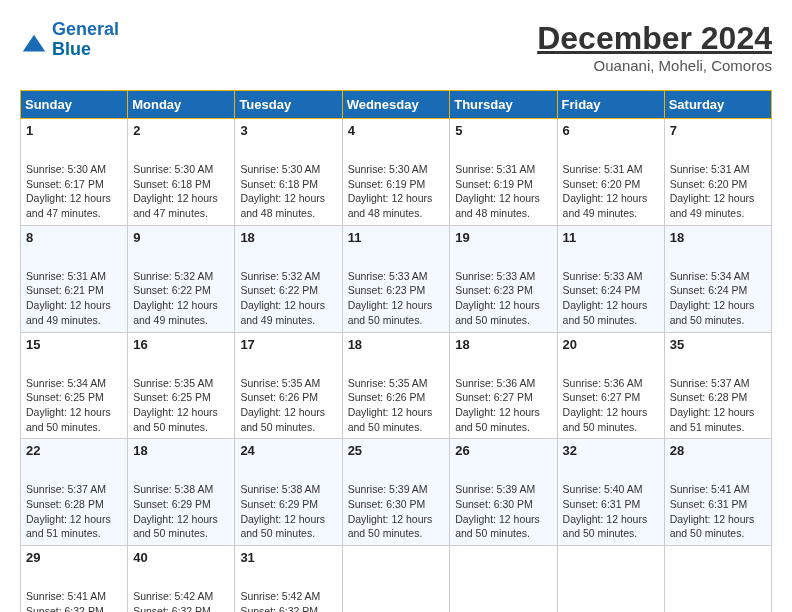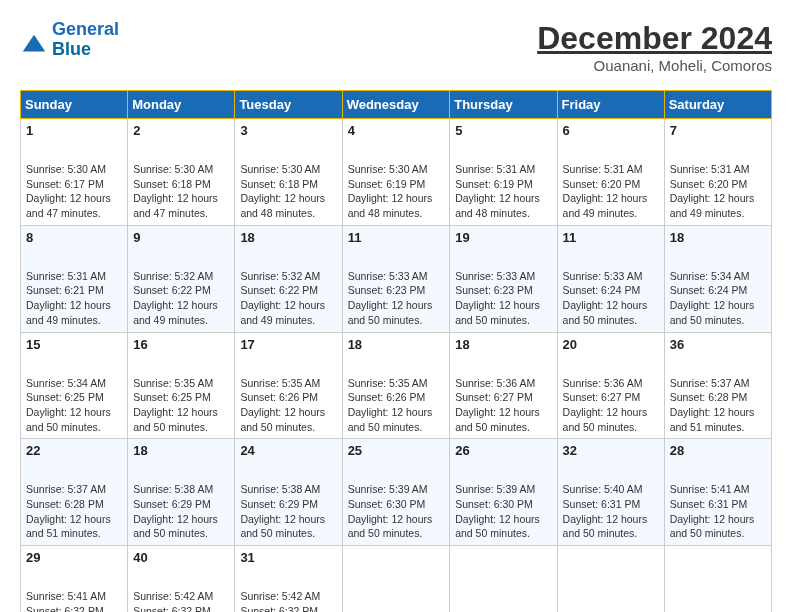--- a/index.html
+++ b/index.html
@@ -279,21 +279,21 @@
       </td>
         <td>
         <span class="day-number">20</span>
         <div class="day-info">
           Sunrise: 5:36 AM<br>
           Sunset: 6:27 PM<br>
           Daylight: 12 hours and 50 minutes.
         </div>
       </td>
         <td>
-        <span class="day-number">36</span>
+        <span class="day-number">35</span>
         <div class="day-info">
           Sunrise: 5:37 AM<br>
           Sunset: 6:28 PM<br>
           Daylight: 12 hours and 51 minutes.
         </div>
       </td>
       </tr>
       <tr>
         <td>
         <span class="day-number">22</span>

